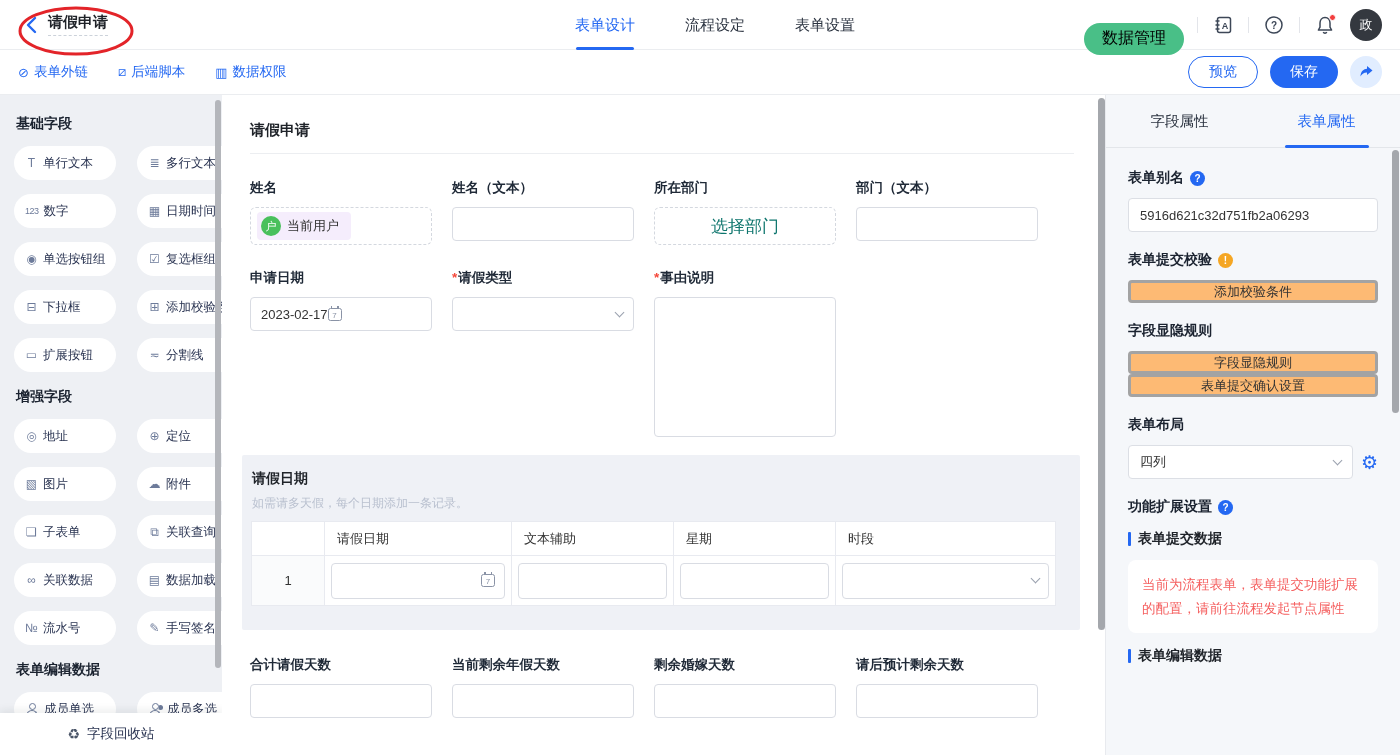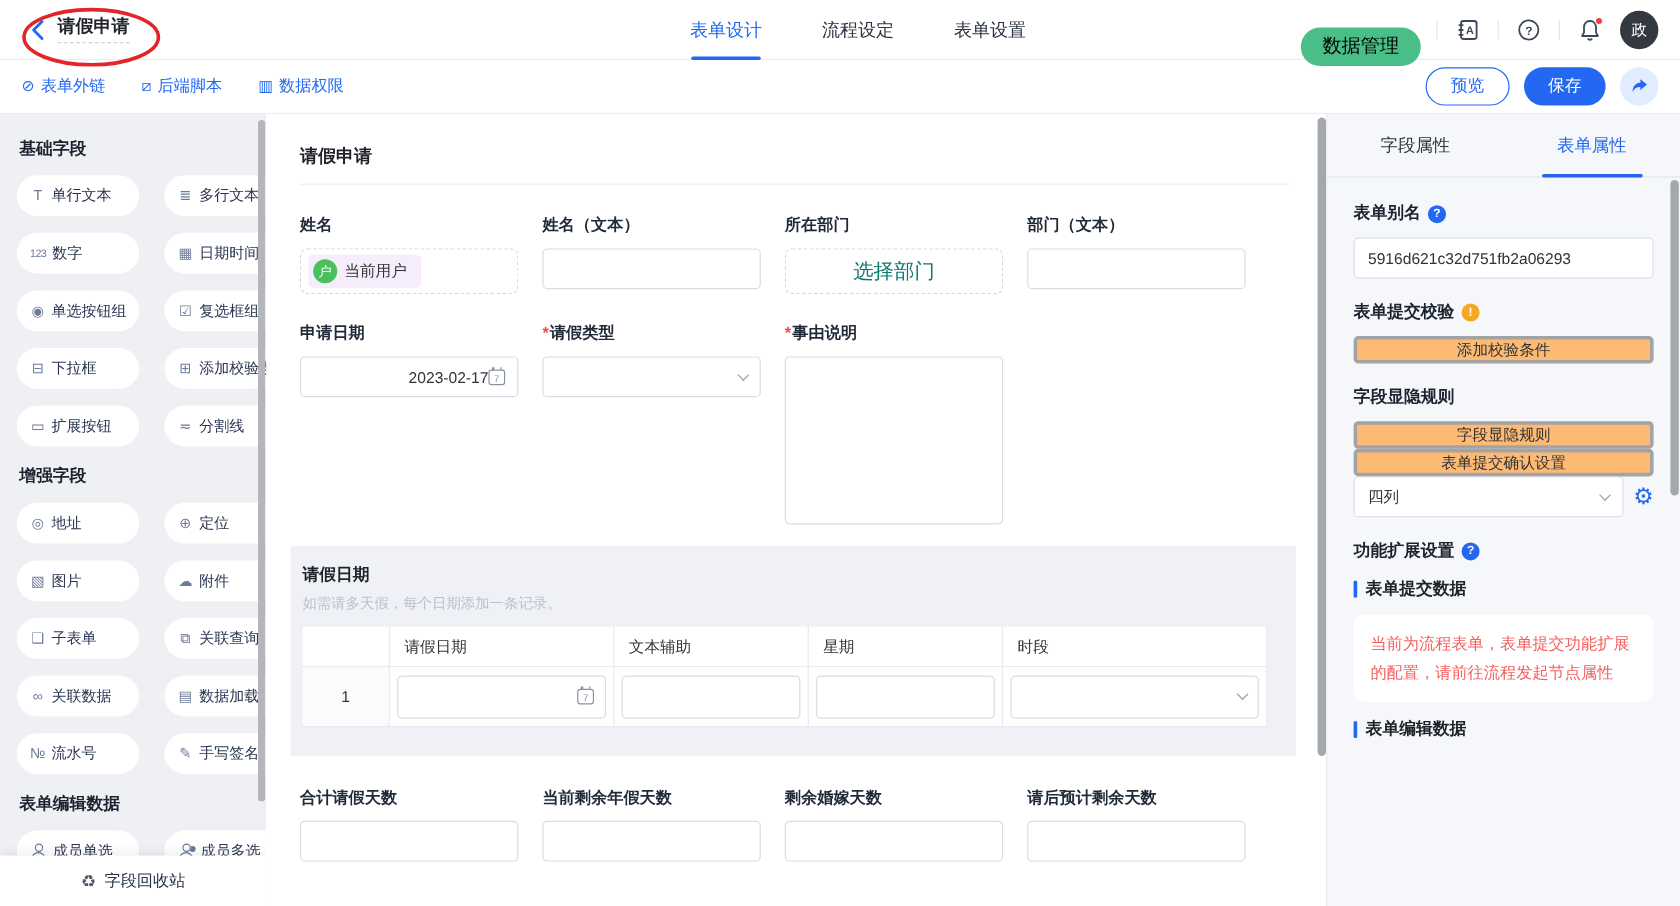--- a/index.html
+++ b/index.html
@@ -82,21 +82,21 @@
     display:flex; align-items:center; padding:0 10px; font-size:13px; color:#333; }
   .dashed { height:38px; border:1px dashed #d4d8df; border-radius:6px; background:#fff;
     display:flex; align-items:center; padding:0 6px; }
   .dashed.center { justify-content:center; color:#0f766e; font-size:17px; }
   .user-tag { background:#f5edfc; border-radius:4px; height:28px; display:flex; align-items:center;
     gap:6px; padding:0 12px 0 4px; font-size:13px; color:#333; }
   .tag-av { width:20px; height:20px; border-radius:50%; background:#49c05c; color:#fff;
     font-size:11px; display:flex; align-items:center; justify-content:center; }
   .txtinput { width:100%; height:34px; border:1px solid #d9dce3; border-radius:4px;
     padding:0 10px; font-size:13px; color:#333; font-family:inherit; }
-  .datectl { justify-content:flex-end; }
+  .datectl { justify-content:flex-start; }
   .cal { position:relative; width:14px; height:13px; border:1.3px solid #8a93a6; border-radius:2.5px;
     font-size:8px; color:#8a93a6; display:flex; align-items:flex-end; justify-content:center; line-height:1; }
   .cal::before { content:""; position:absolute; top:-3px; left:2px; width:1.5px; height:3px; background:#8a93a6; }
   .cal::after  { content:""; position:absolute; top:-3px; right:2px; width:1.5px; height:3px; background:#8a93a6; }
   .chev { width:7px; height:7px; border-right:1.5px solid #9aa1ae; border-bottom:1.5px solid #9aa1ae;
     transform:rotate(45deg); margin-top:-4px; }
   .selctl { justify-content:space-between; }
   .txtarea { height:140px; border:1px solid #d9dce3; border-radius:4px; background:#fff; }
 
   .subsection { background:#eff1f6; border-radius:2px; margin:18px -6px 0 -8px; padding:15px 9px 24px 9px; }
@@ -465,20 +465,21 @@
         <span>表单提交校验</span>
         <span class="wicon">!</span>
       </div>
       <button class="pbtn">添加校验条件</button>
 
       <div class="plabel">字段显隐规则</div>
       <button class="pbtn">字段显隐规则</button>
 
       <button class="pbtn">表单提交确认设置</button>
 
+      <div class="plabel">表单布局</div>
       <div class="layout-row">
         <div class="psel">
           <span>四列</span>
           <span class="chev"></span>
         </div>
         <span class="gear">⚙</span>
       </div>
 
       <div class="plabel">
         <span>功能扩展设置</span>

